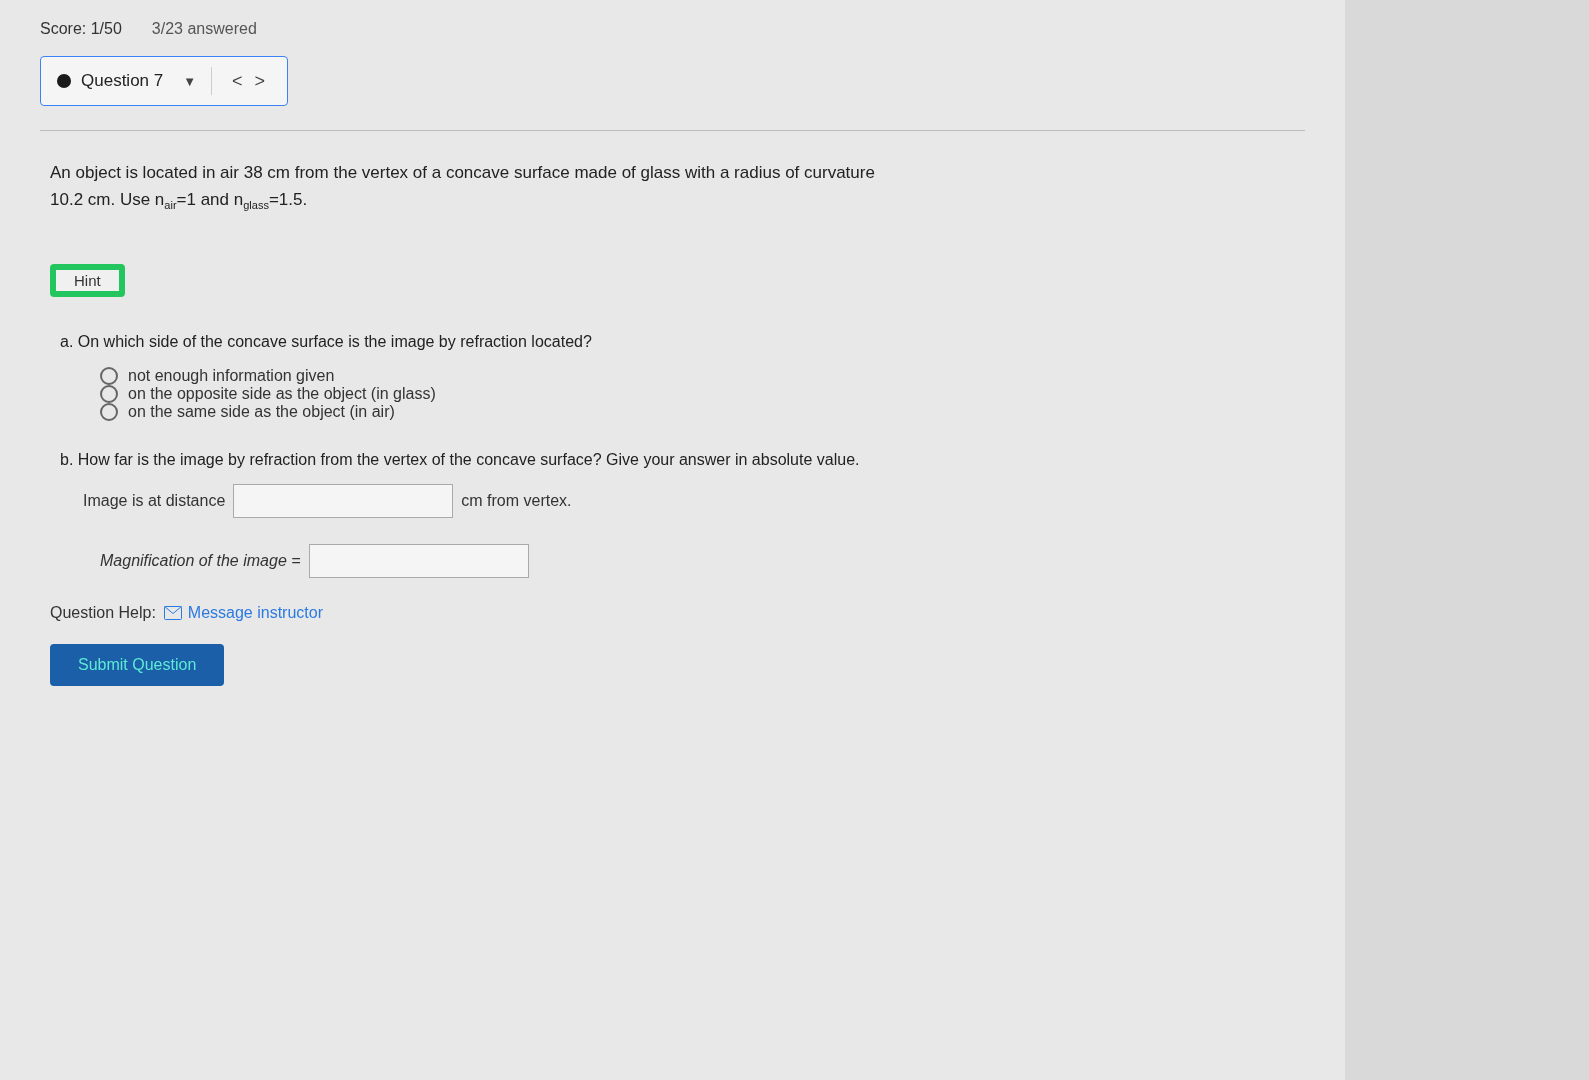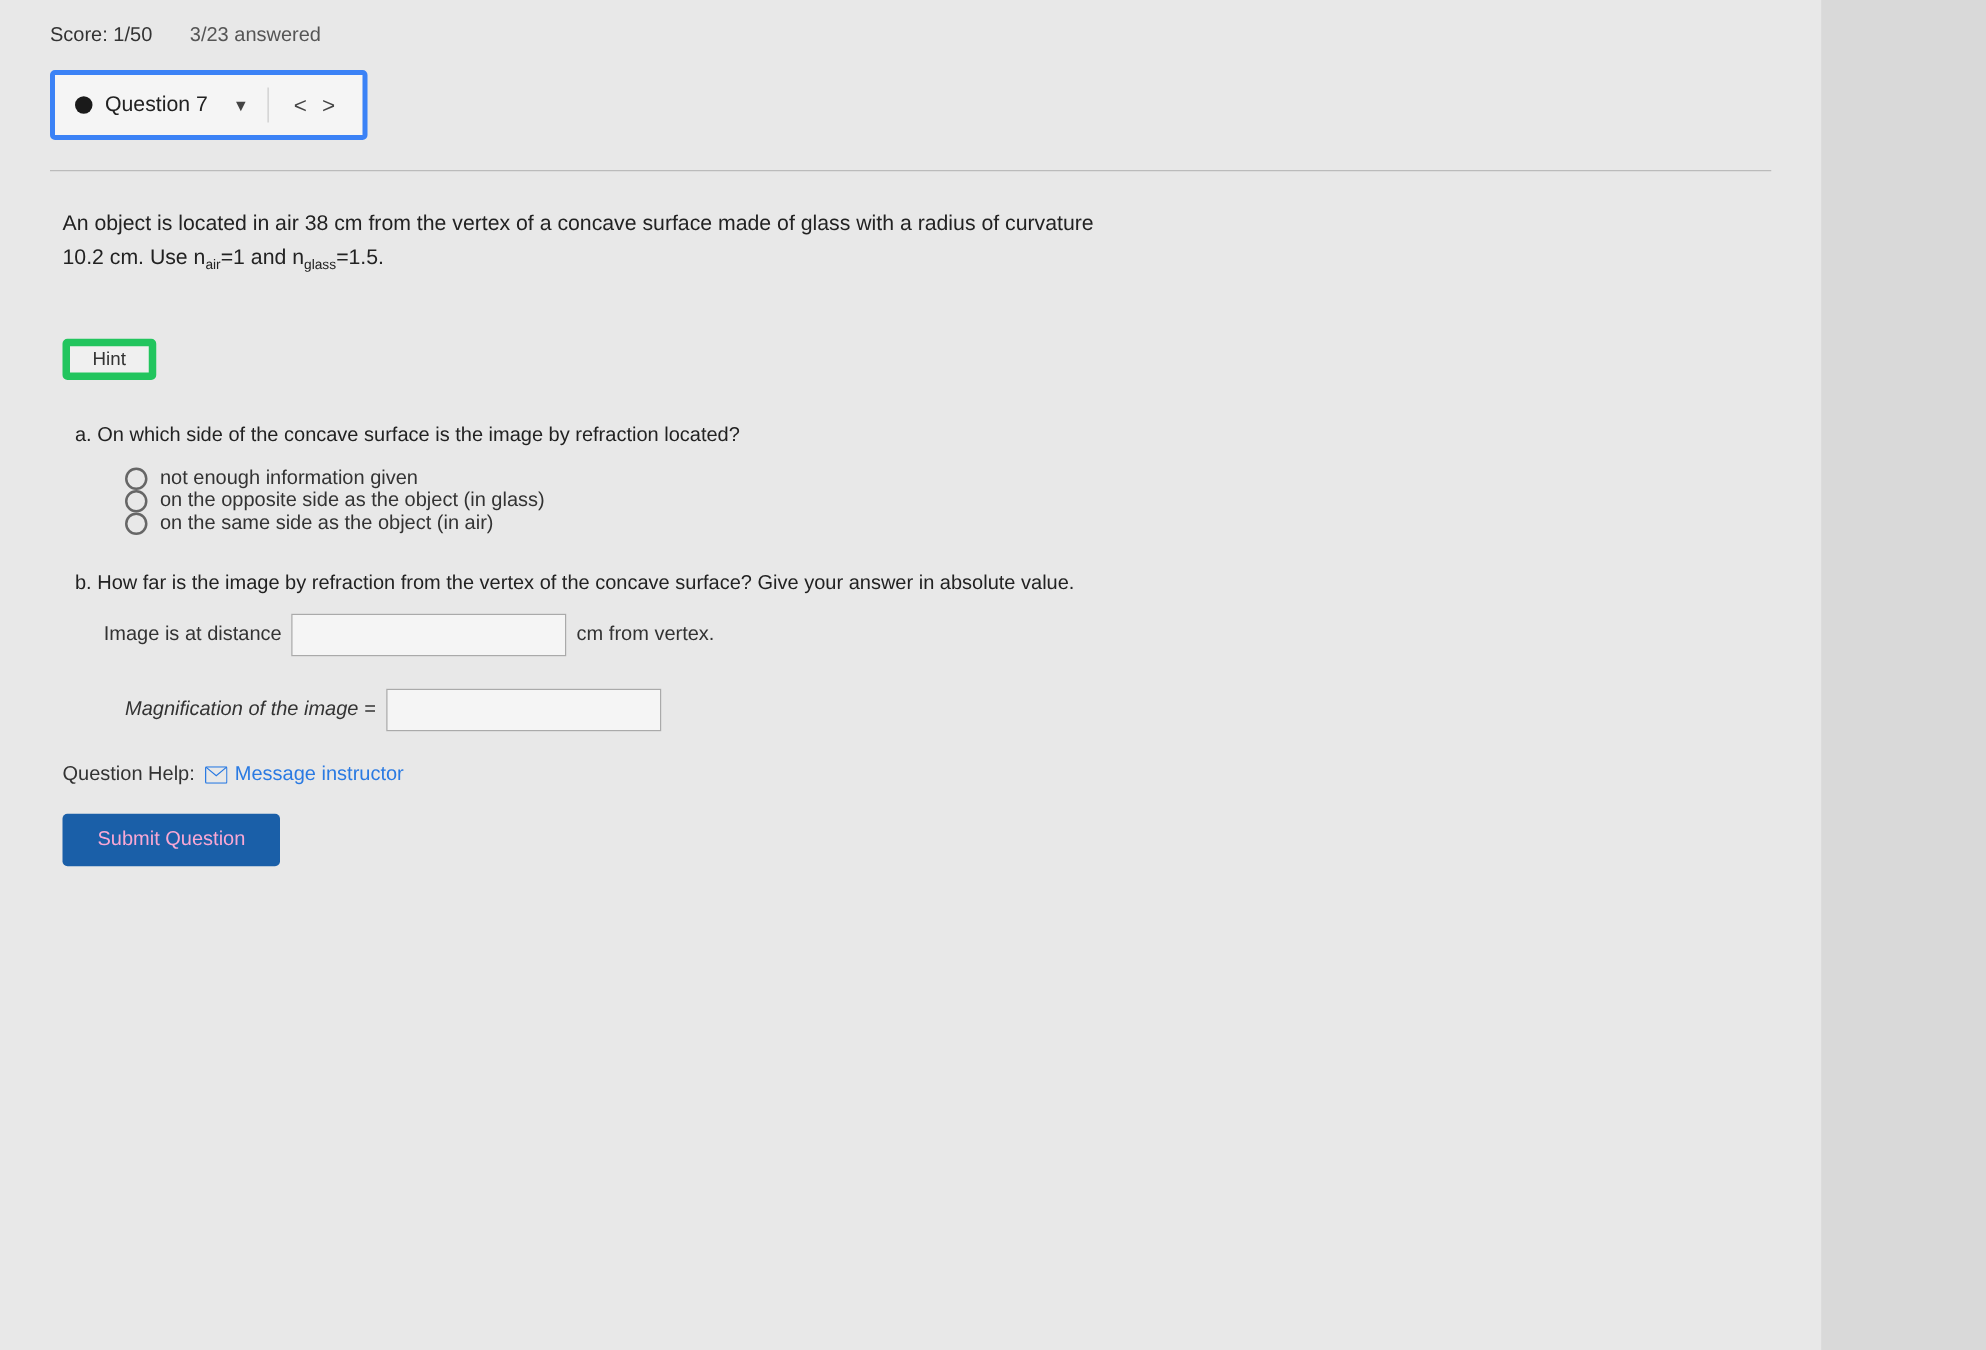--- a/index.html
+++ b/index.html
@@ -11,21 +11,21 @@
     body {
       font-family: Arial, sans-serif;
       background-color: #d9d9d9;
       min-height: 1080px;
       width: 1589px;
       overflow-x: hidden;
     }
 
     .page-wrapper {
       background-color: #e8e8e8;
-      width: 1457px;
+      width: 1345px;
       min-height: 1080px;
       padding: 20px 40px;
     }
 
     .score-bar {
       display: flex;
       align-items: center;
       gap: 30px;
       margin-bottom: 18px;
     }
@@ -37,21 +37,21 @@
 
     .answered-text {
       font-size: 16px;
       color: #555;
     }
 
     .question-nav {
       display: flex;
       align-items: center;
       gap: 0;
-      border: 4px solid #3b82f6;
+      border: 1px solid #3b82f6;
       background: #f5f5f5;
       border-radius: 4px;
       padding: 10px 16px;
       width: fit-content;
       margin-bottom: 24px;
     }
 
     .question-label {
       display: flex;
       align-items: center;
@@ -218,21 +218,21 @@
     }
 
     .mail-icon {
       width: 18px;
       height: 14px;
       display: inline-block;
     }
 
     .submit-btn {
       background: #1a5fa8;
-      color: #f9a8d4;
+      color: #5eead4;
       border: none;
       border-radius: 4px;
       padding: 12px 28px;
       font-size: 16px;
       cursor: pointer;
     }
 
     sub {
       font-size: 11px;
     }

